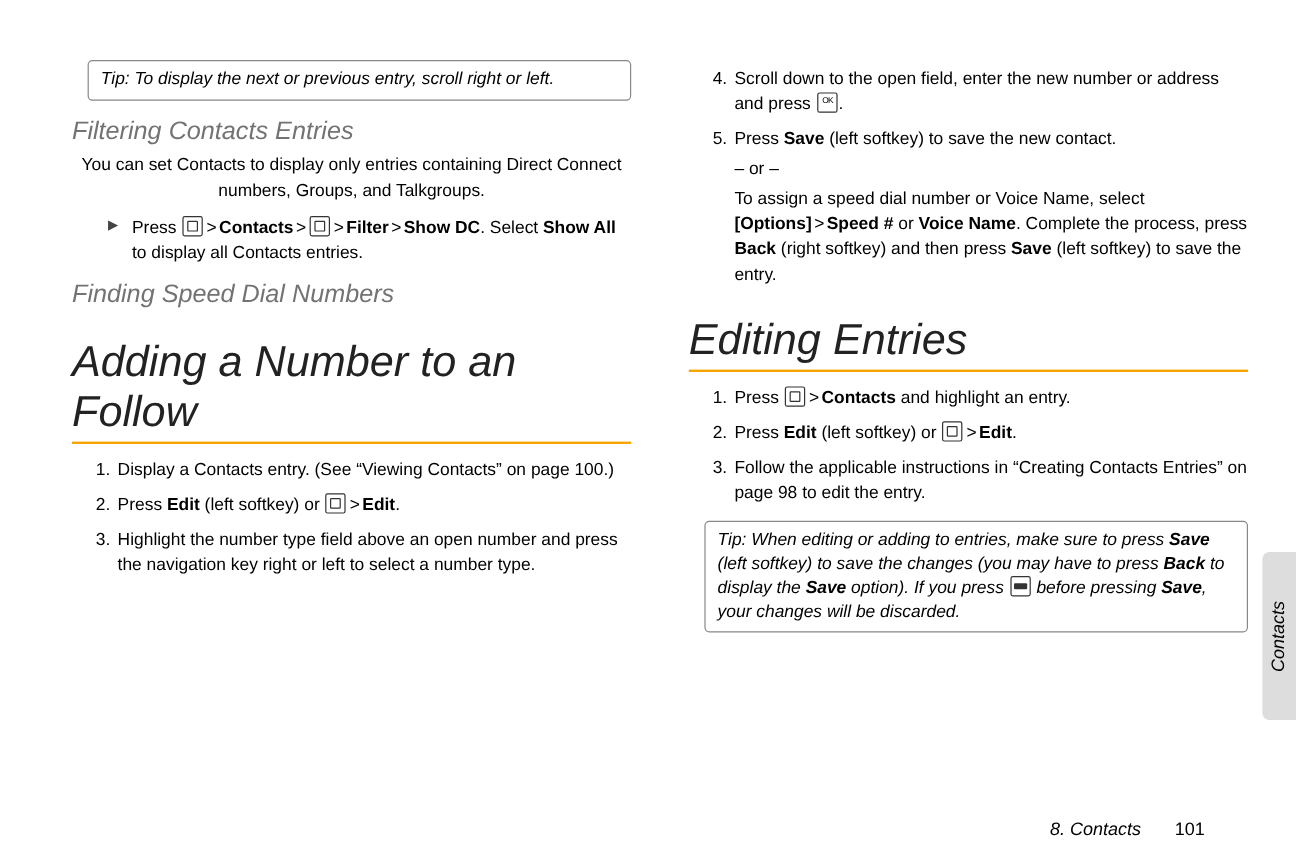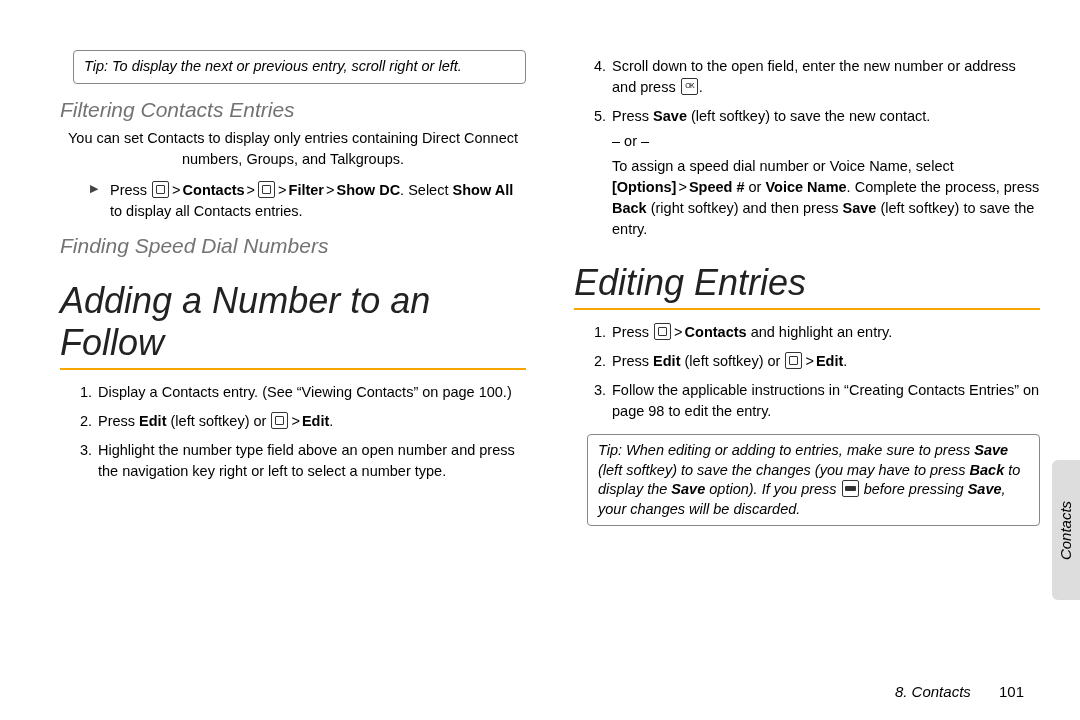--- a/index.html
+++ b/index.html
@@ -136,21 +136,21 @@
   }
   .side-tab span {
     transform: rotate(-90deg);
     font-style: italic;
     font-size: 15px;
     white-space: nowrap;
   }
   .footer {
     position: absolute;
     bottom: 20px;
-    right: 56px;
+    right: 76px;
     font-style: italic;
     font-size: 15px;
   }
   .footer .pn {
     font-style: normal;
     margin-left: 24px;
   }
   .gt { margin: 0 2px; }
 </style>
 </head>

